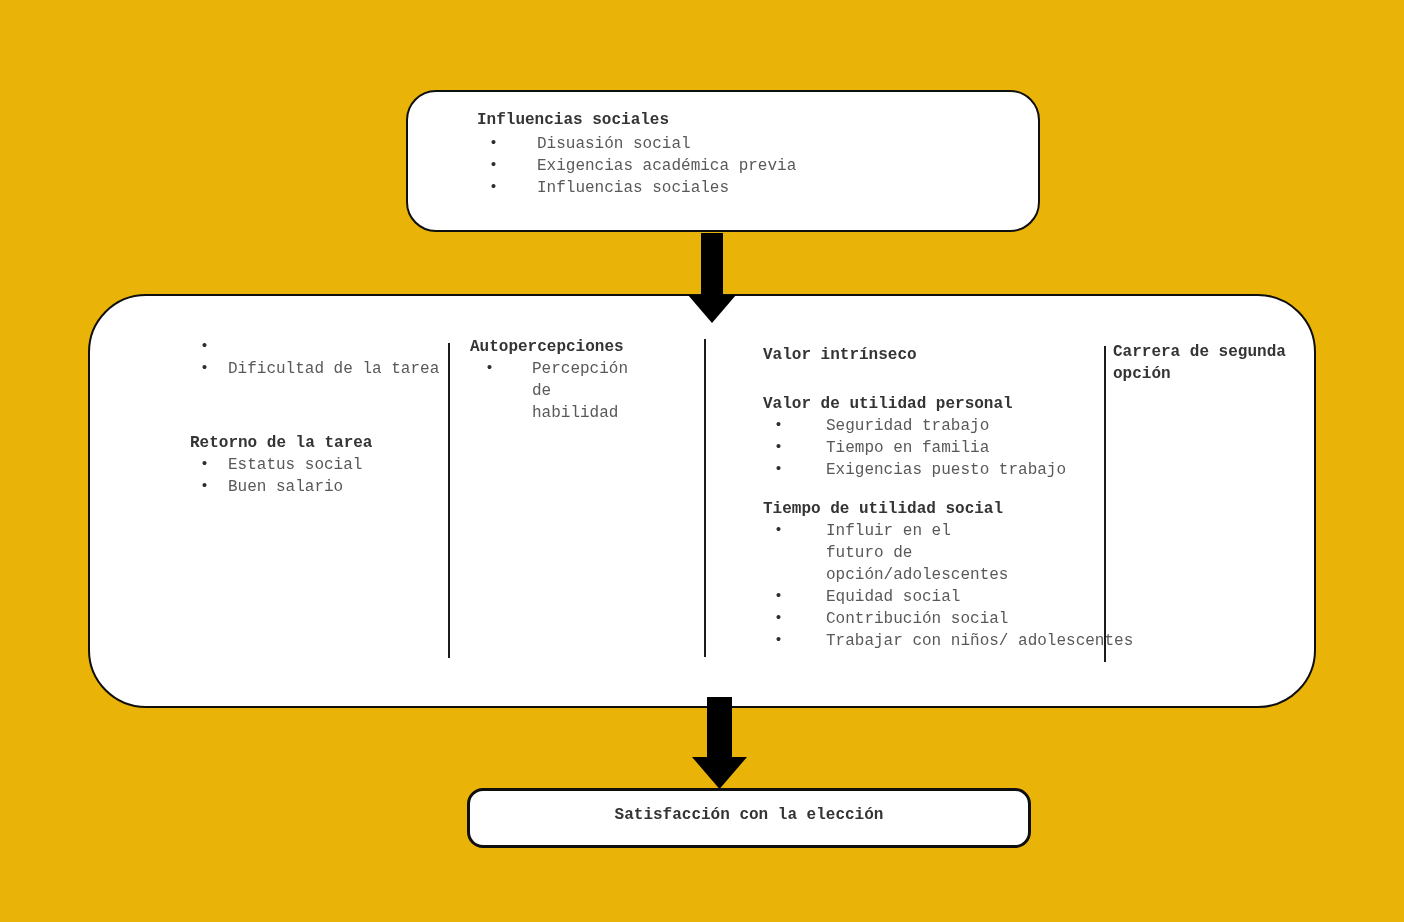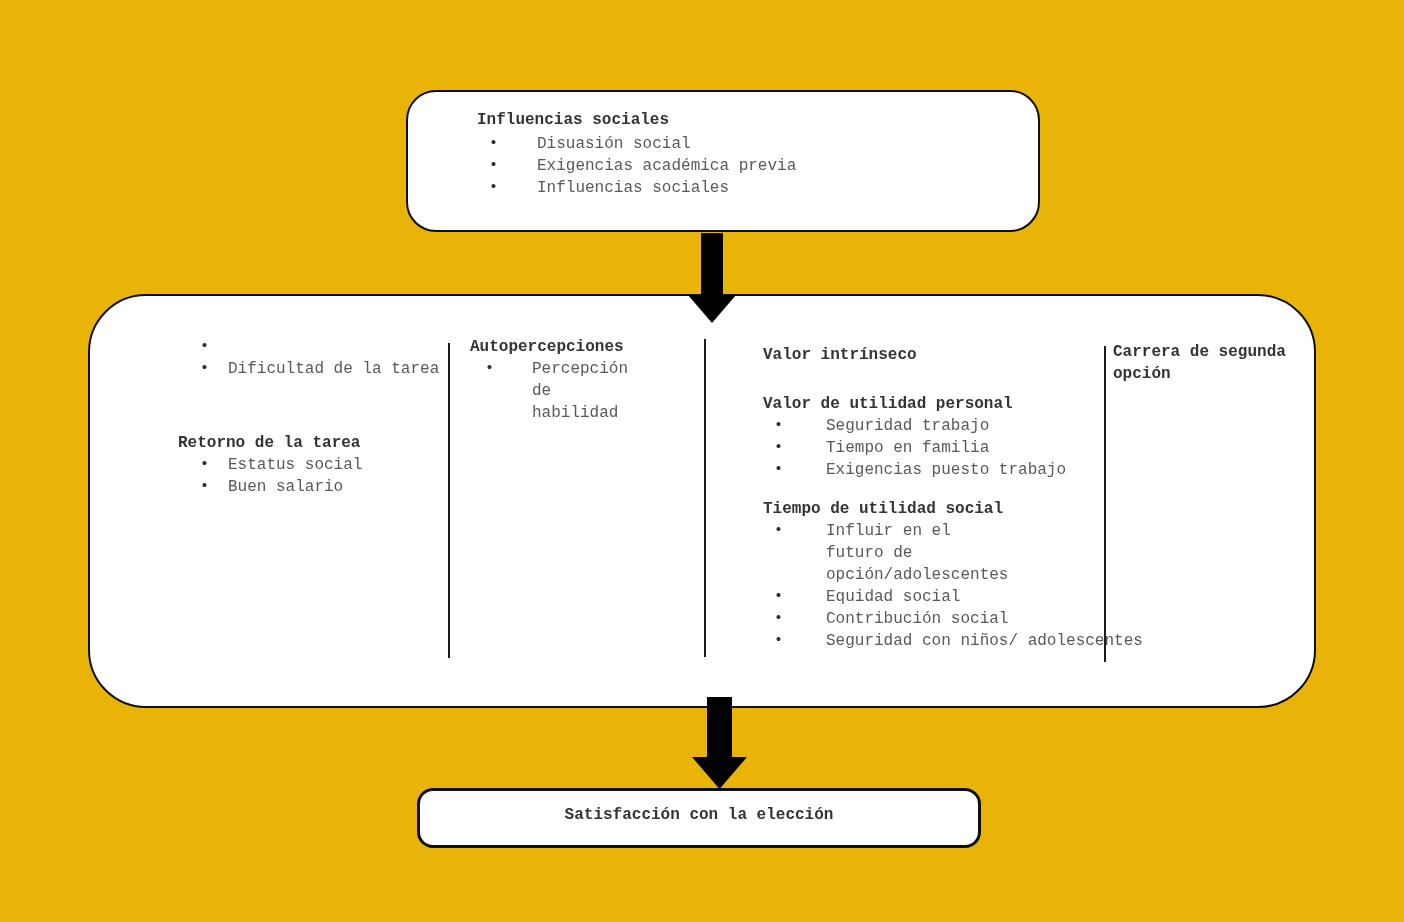--- a/index.html
+++ b/index.html
@@ -4,41 +4,41 @@
 <style>
   html,body{margin:0;padding:0;background:#ffffff;}
   .canvas{
     position:relative;width:1404px;height:922px;background:#eab308;overflow:hidden;
     font-family:Liberation Mono, monospace;
     color:#595959;font-size:16px;line-height:22px;
   }
   .box{position:absolute;background:#ffffff;box-sizing:border-box;border:2.5px solid #0f0f0f;}
   .top-box{left:406px;top:90px;width:634px;height:142px;border-radius:30px;}
   .mid-box{left:88px;top:294px;width:1228px;height:414px;border-radius:58px;}
-  .bottom-box{left:417px;top:788px;width:564px;height:60px;border-radius:16px;border-width:3px;text-align:center;padding-top:13px;}
+  .bottom-box{left:467px;top:788px;width:564px;height:60px;border-radius:16px;border-width:3px;text-align:center;padding-top:13px;}
   .vline{position:absolute;width:2px;background:#1c1c1c;}
   .v1{left:448px;top:343px;height:315px;}
   .v2{left:704px;top:339px;height:318px;}
   .v3{left:1104px;top:346px;height:316px;}
   .sec-title{font-weight:bold;color:#343434;white-space:nowrap;}
   .brow{display:flex;align-items:flex-start;}
   .dot{color:#2e2e2e;font-size:15px;}
   .btxt{white-space:nowrap;}
   .btxt.wrap{white-space:normal;}
   .col{position:absolute;}
   
   .top-box .box-title{margin:17px 0 2px 69px;font-weight:bold;color:#343434;}
   .top-box .brow{padding-left:81px;}
   .top-box .dot{flex:0 0 48px;}
   
   .col1{left:161px;top:336px;width:300px;}
   .col1 .brow{padding-left:39px;}
   .col1 .dot{flex:0 0 28px;}
   .col1 .sec2{margin-top:52px;}
-  .col1 .sec2 .sec-title{margin-left:17px;}
+  .col1 .sec2 .sec-title{margin-left:29px;}
   .w-expertos{max-width:120px;}
   
   .col2{left:470px;top:336px;width:230px;}
   .col2 .brow{padding-left:15px;}
   .col2 .dot{flex:0 0 47px;}
   .w-habilidad{max-width:115px;}
   
   .col3{left:737px;top:344px;width:365px;margin-left:26px;}
   .col3 .brow{padding-left:11px;}
   .col3 .dot{flex:0 0 52px;}
@@ -147,21 +147,21 @@
       <div class="brow">
         <span class="dot">•</span>
         <span class="btxt">Equidad social</span>
       </div>
       <div class="brow">
         <span class="dot">•</span>
         <span class="btxt">Contribución social</span>
       </div>
       <div class="brow">
         <span class="dot">•</span>
-        <span class="btxt">Seguridad con niños/ adolescentes</span>
+        <span class="btxt">Trabajar con niños/ adolescentes</span>
       </div>
     </div>
   </div>
 
   <div class="col col4">
     <div class="sec">
       <div class="sec-title">Carrera de segunda opción</div>
     </div>
   </div>
 

